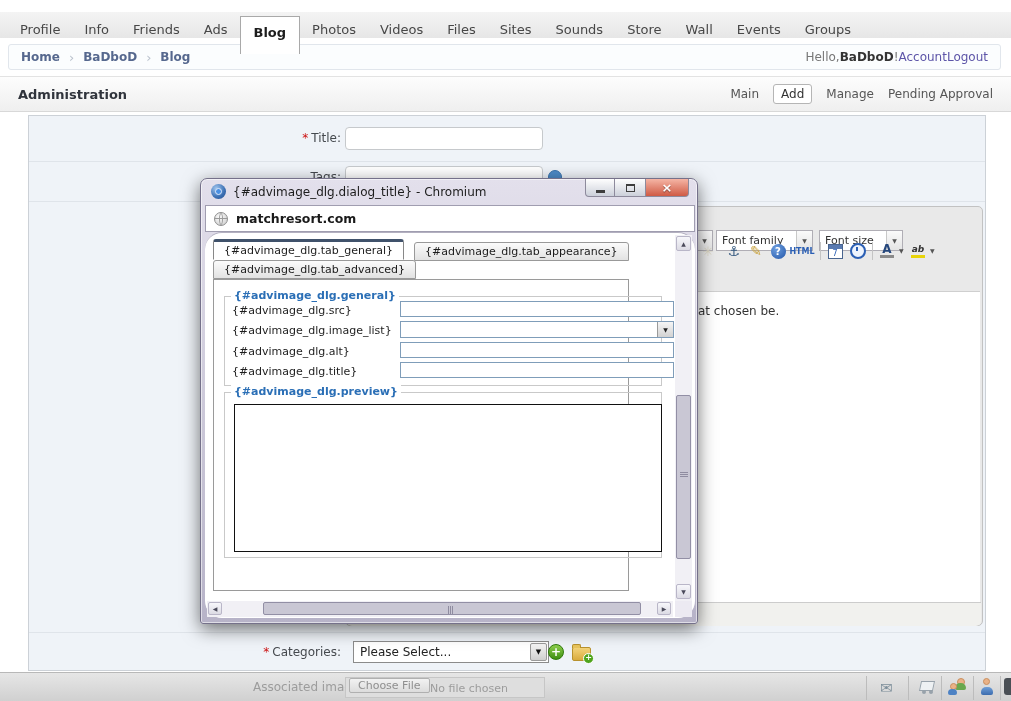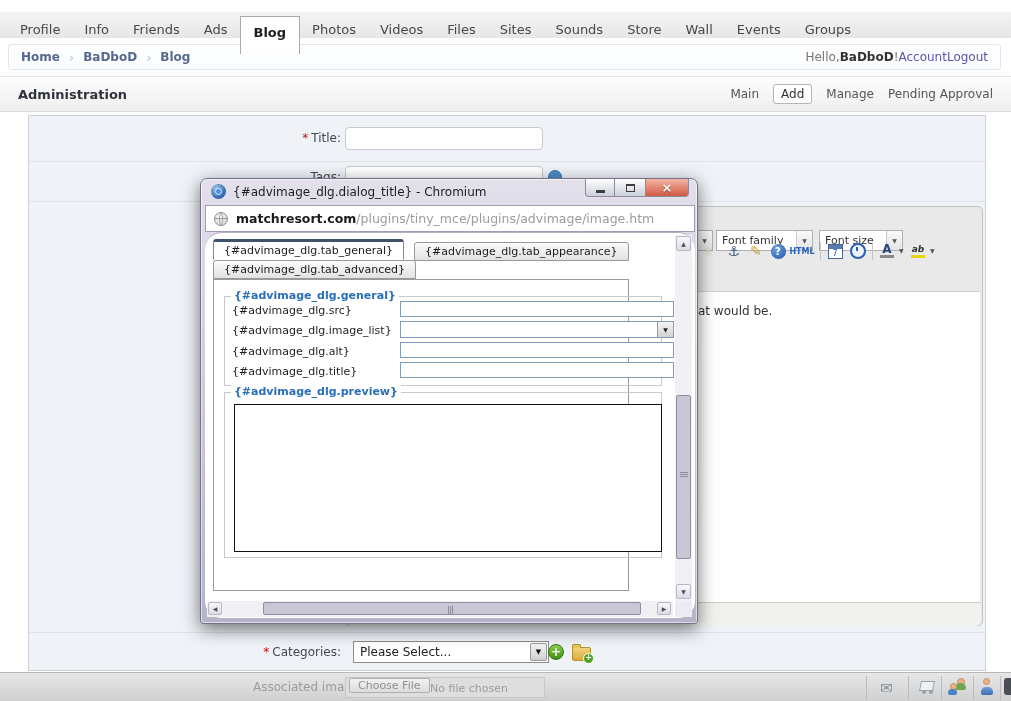--- a/index.html
+++ b/index.html
@@ -255,21 +255,21 @@
         <span class="colorbar" style="background:#8a8a8a;"></span>
       </span>
       <span class="tarr" style="left:553px;">▼</span>
       <span class="ticon" style="left:562px;flex-direction:column;">
         <span class="back-ab">ab</span>
         <span class="colorbar" style="background:#e8d40a;"></span>
       </span>
       <span class="tarr" style="left:584px;">▼</span>
 
       <div class="ed-content">
-        <span class="abs" style="left:350px;top:12px;font-size:12px;color:#333;">at would be.</span>
+        <span class="abs" style="left:350px;top:12px;font-size:12px;color:#333;">at chosen be.</span>
       </div>
       <div class="ed-status"></div>
     </div>
 
     <div class="rowline" style="top:516px;"></div>
     <div class="flabel" style="top:529px;"><span class="req">*</span><span>Categories:</span></div>
     <div class="catsel">
       <span class="txt">Please Select...</span>
       <span class="btn">▼</span>
     </div>
@@ -318,21 +318,20 @@
           </span>
         <span class="winbtn max">
             <span class="max-glyph"></span>
           </span>
         <span class="winbtn close">×</span>
       </span>
     </div>
     <div class="urlbar">
       <span class="globe"></span>
       <span class="url-host">matchresort.com</span>
-        <span class="url-path">/plugins/tiny_mce/plugins/advimage/image.htm</span>
     </div>
     <div class="dlg-content">
       <span class="dtab on" style="left:8px;top:6px;">{#advimage_dlg.tab_general}</span>
       <span class="dtab off" style="left:209px;top:9px;">{#advimage_dlg.tab_appearance}</span>
       <span class="dtab off" style="left:8px;top:27px;">{#advimage_dlg.tab_advanced}</span>
 
       <div class="dpanel">
         <div class="dfs" style="left:10px;top:16px;width:436px;height:88px;">
           <span class="dlegend">{#advimage_dlg.general}</span>
         </div>

